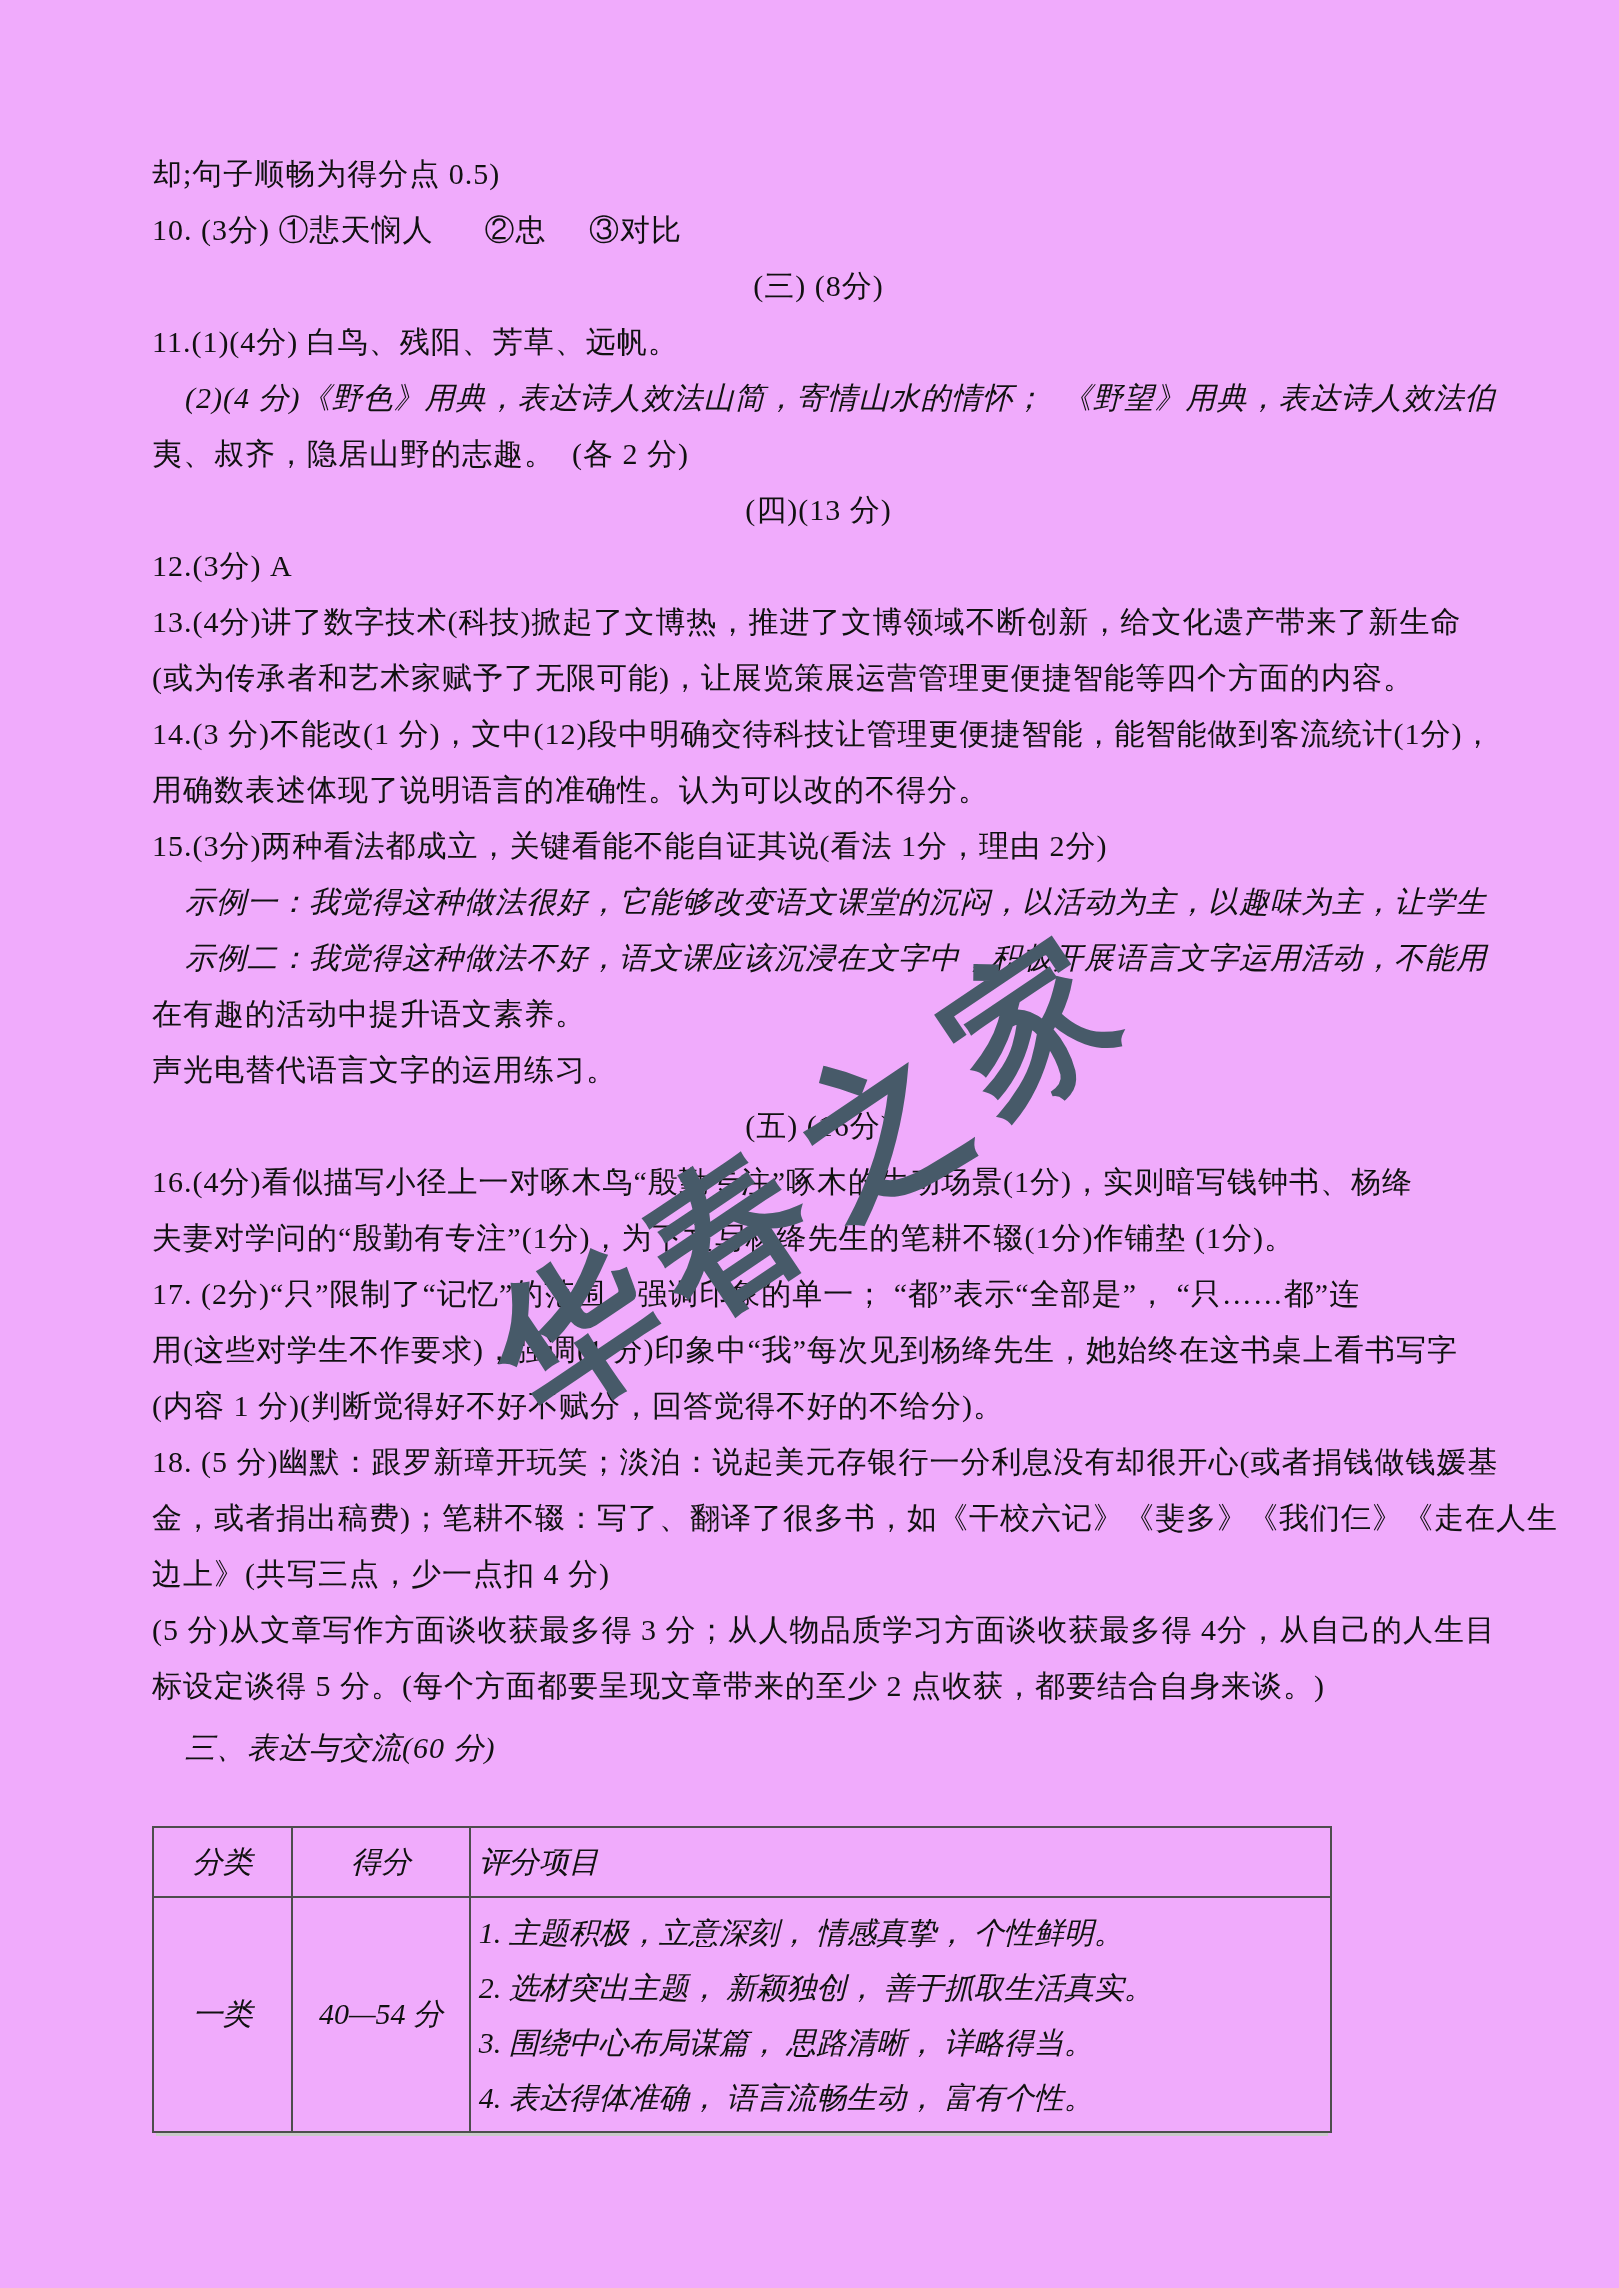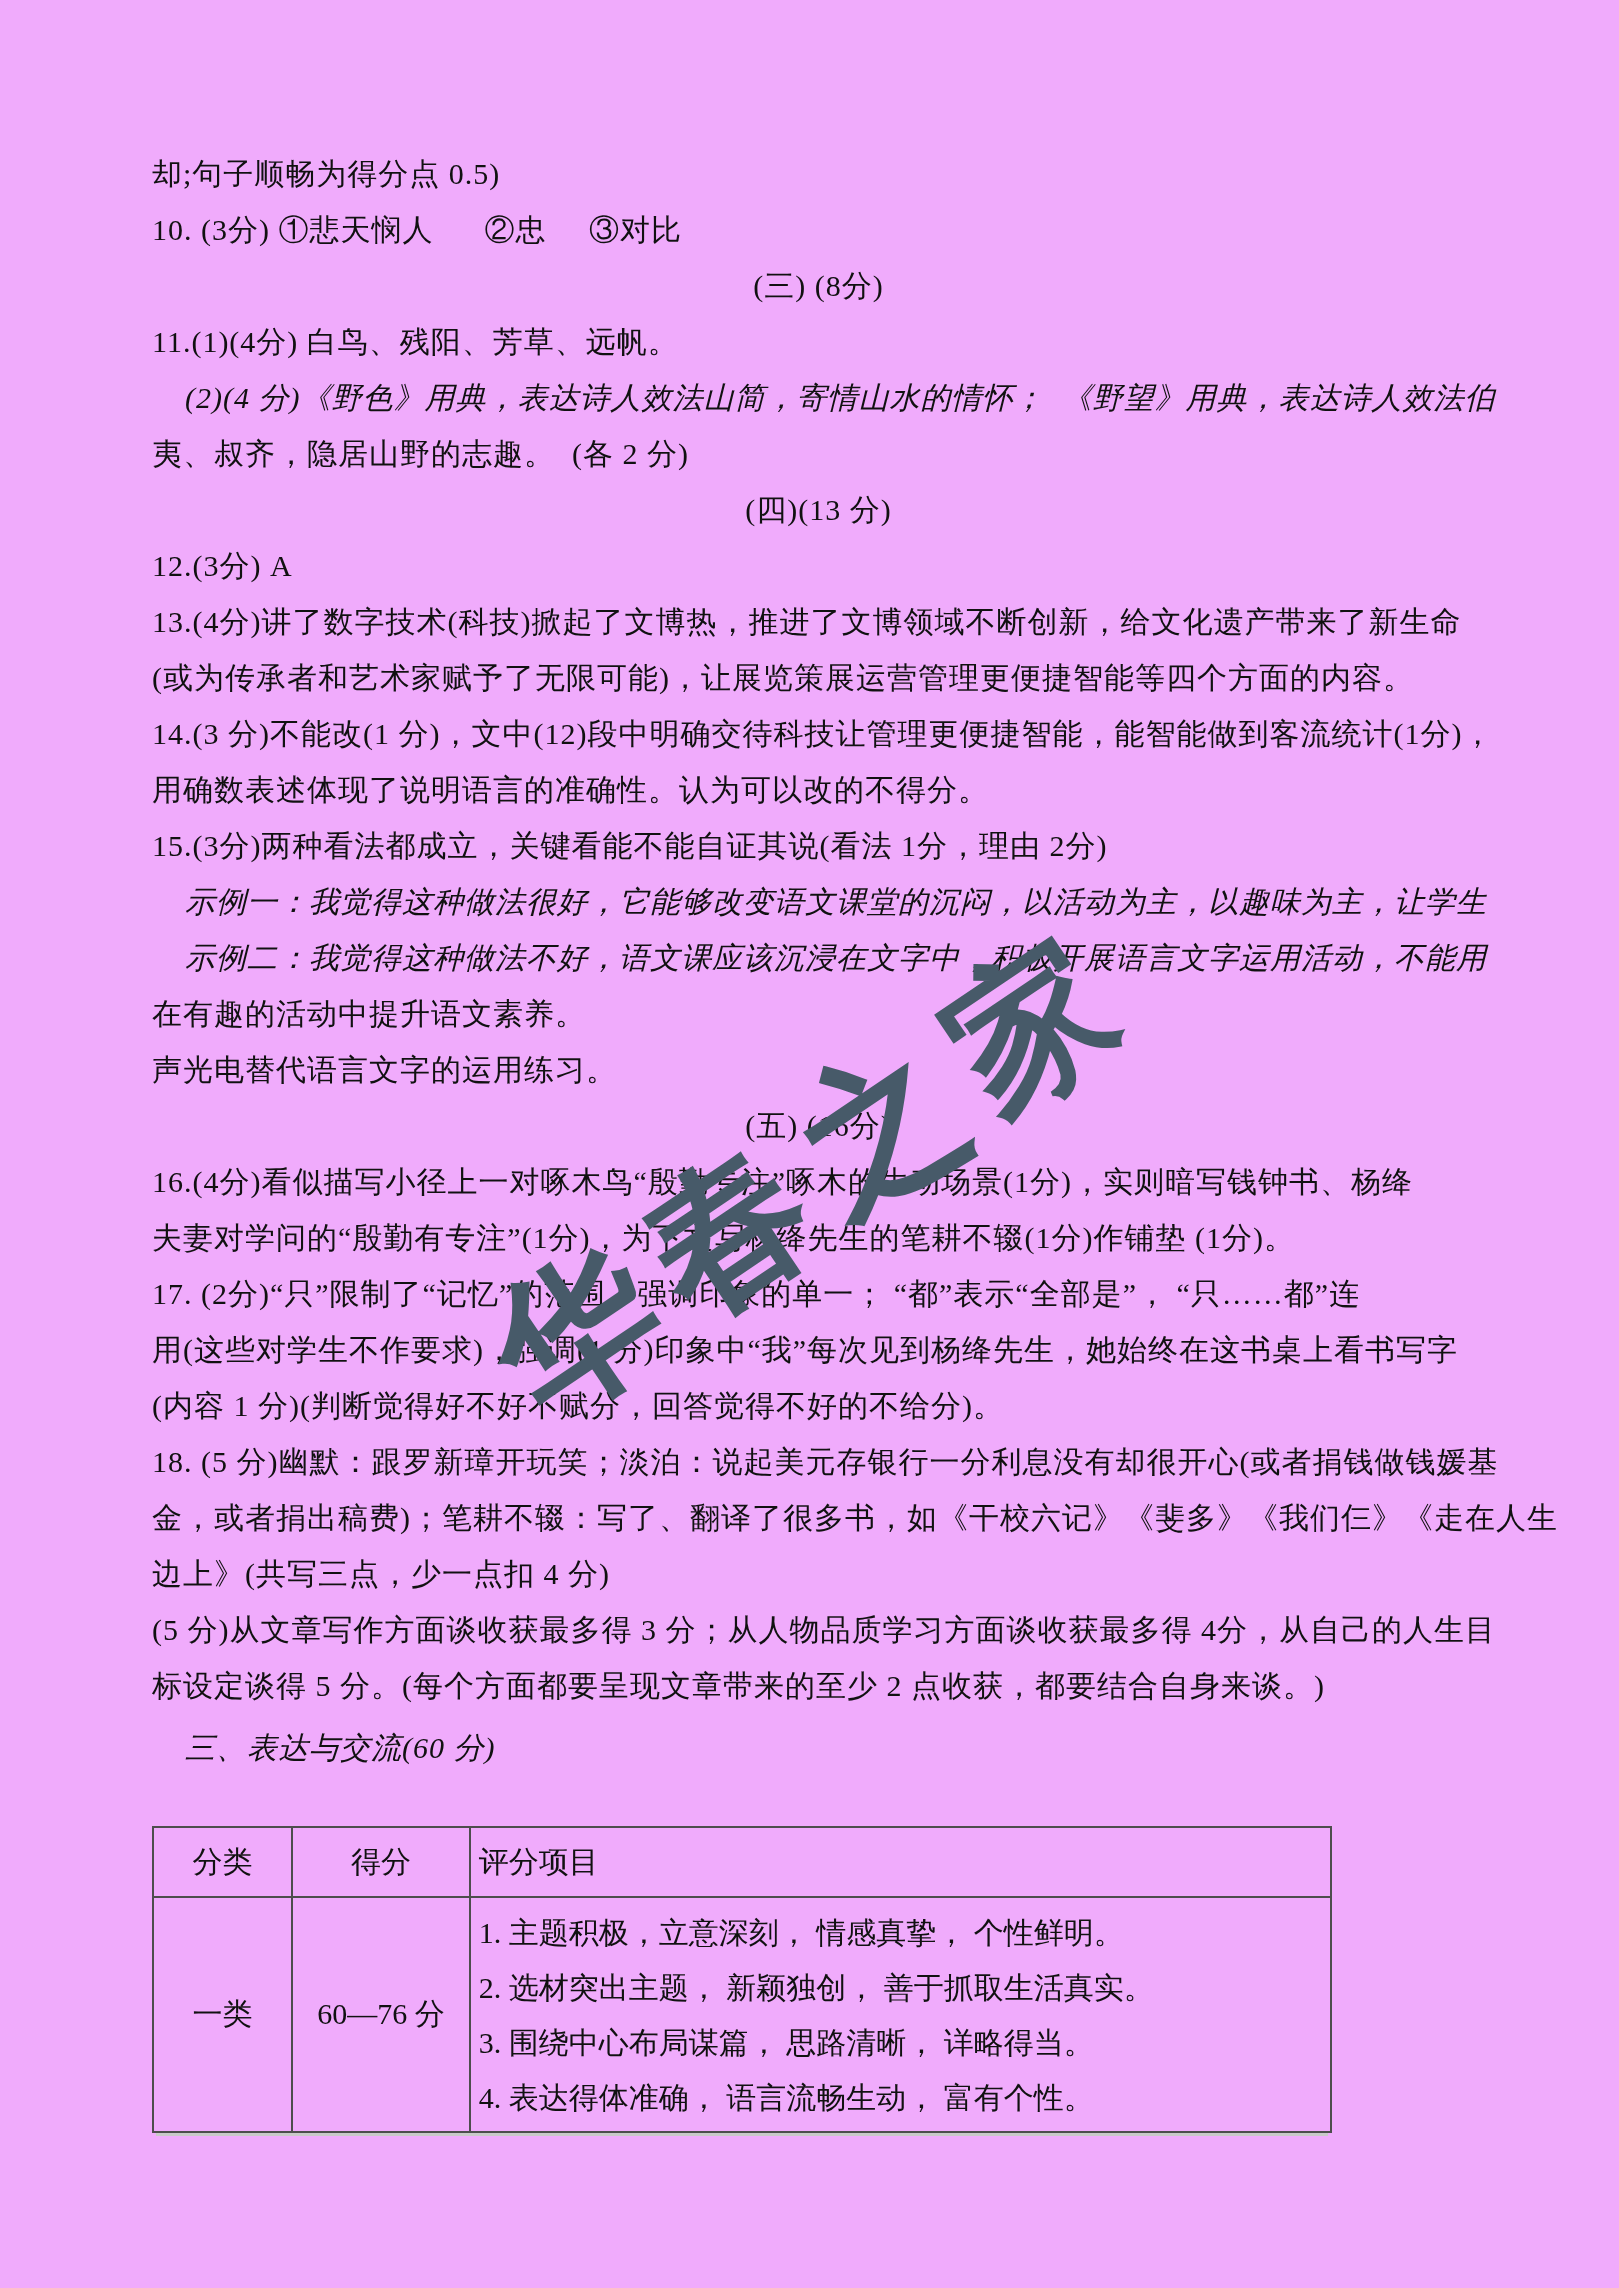--- a/index.html
+++ b/index.html
@@ -31,21 +31,21 @@
     position:absolute;
     left:152px;top:1826px;
     width:1176px;
     border:2px solid #4d4d4d;
     box-shadow:0 6.9px 0 -3.9px #c9c9c9;
     font-size:30px;
   }
   .t-row{display:flex;}
   .t-head{height:68px;border-bottom:2px solid #4d4d4d;}
   .t-body{height:233px;}
-  .cell{box-sizing:border-box;}
+  .cell{box-sizing:border-box;font-style:italic;}
   .cell.c1{width:139px;border-right:2px solid #4d4d4d;display:flex;align-items:center;justify-content:center;}
   .cell.c2{width:178px;border-right:2px solid #4d4d4d;display:flex;align-items:center;justify-content:center;white-space:pre;}
   .cell.c3{flex:1;padding-left:7.8px;display:flex;align-items:center;}
   .t-body .cell.c3{display:block;padding-top:6.9px;}
   .t-item{height:55px;line-height:55px;white-space:pre;}
   
   .watermark{
     position:absolute;
     left:446px;top:1078px;
     width:755px;height:176px;
@@ -99,21 +99,21 @@
   </div>
 
   <div class="score-table">
     <div class="t-row t-head">
       <div class="cell c1">分类</div>
       <div class="cell c2">得分</div>
       <div class="cell c3">评分项目</div>
     </div>
     <div class="t-row t-body">
       <div class="cell c1">一类</div>
-      <div class="cell c2">60—76 分</div>
+      <div class="cell c2">40—54 分</div>
       <div class="cell c3">
         <div class="t-item">1. 主题积极，立意深刻， 情感真挚， 个性鲜明。</div>
         <div class="t-item">2. 选材突出主题， 新颖独创， 善于抓取生活真实。</div>
         <div class="t-item">3. 围绕中心布局谋篇， 思路清晰， 详略得当。</div>
         <div class="t-item">4. 表达得体准确， 语言流畅生动， 富有个性。</div>
       </div>
     </div>
   </div>
 
   <div class="watermark" style="color: rgb(71, 90, 105);">华春之家</div>

